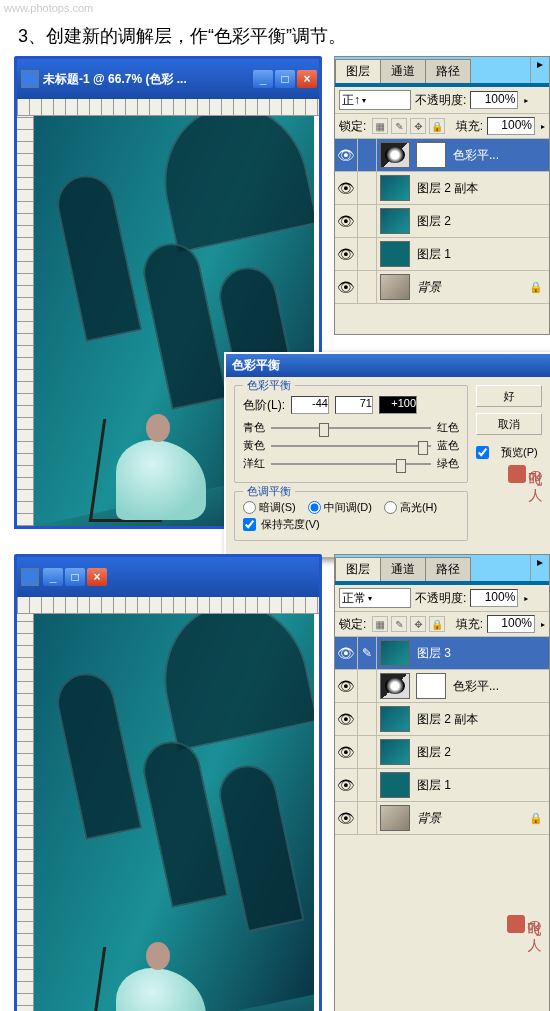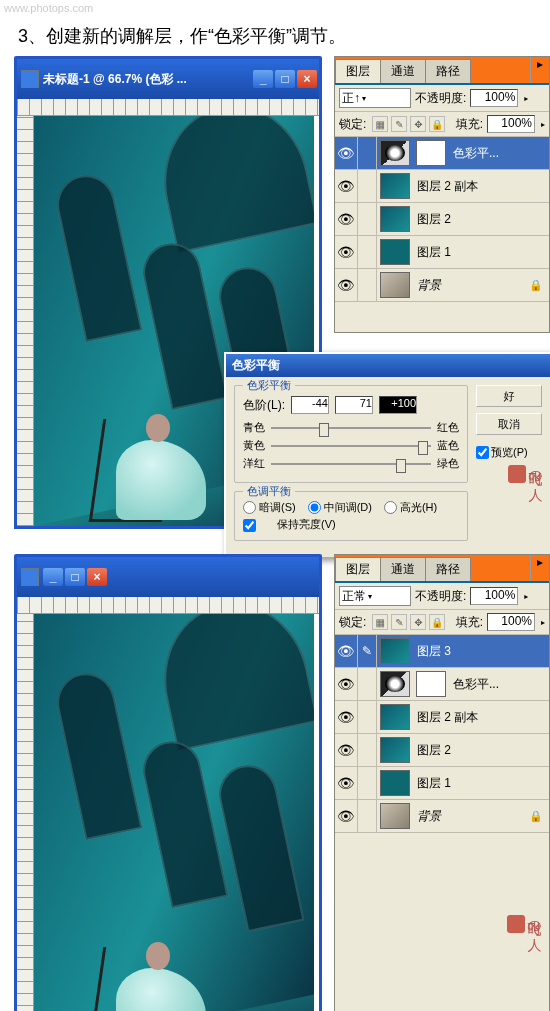--- a/index.html
+++ b/index.html
@@ -32,21 +32,21 @@
 .bigwin{position:absolute;top:-10px;left:128px;width:140px;height:130px;background:rgba(5,40,50,.7);border-top-left-radius:70px 80px;border-top-right-radius:70px 80px;border:2px solid rgba(180,230,225,.2);transform:rotate(-12deg)}
 .woman{position:absolute;bottom:6px;left:72px;width:110px;height:140px}
 .woman .body{position:absolute;bottom:0;left:10px;width:90px;height:80px;background:radial-gradient(ellipse at 40% 30%,#d7f5f2 0%,#8fd4cc 70%);border-radius:40% 60% 20% 10%}
 .woman .head{position:absolute;bottom:78px;left:40px;width:24px;height:28px;background:#b8988a;border-radius:50%}
 .chair{position:absolute;bottom:4px;left:62px;width:70px;height:100px;border-left:3px solid #222;border-bottom:3px solid #222;transform:skewX(-8deg)}
 .hint{position:absolute;top:2px;left:4px;color:#ccc;font-size:8px;opacity:.6}
 
 .layers-panel{display:inline-block;vertical-align:top;width:214px;background:#ece9d8;border:1px solid #8a867b;position:absolute}
 .lp1{left:320px;top:0}
 .lp2{left:320px;top:0}
-.tabs{display:flex;background:#f97316;border-bottom:2px solid #0369a1}
+.tabs{display:flex;background:#7dd3fc;border-bottom:4px solid #0369a1}
 .tab{padding:3px 10px;border:1px solid #8a867b;border-bottom:none;background:#ece9d8;margin-right:-1px;margin-top:2px}
 .tab.inactive{background:#d6d3c5}
 .panel-opt{margin-left:auto;width:18px;text-align:center;border-left:1px solid #999}
 .lp-row{display:flex;align-items:center;padding:3px 4px;border-bottom:1px solid #c0bdb0;gap:4px}
 .lp-sel{border:1px solid #888;height:18px;padding:0 2px;background:#fff;display:flex;align-items:center}
 .lp-label{white-space:nowrap}
 .lp-field{width:44px;height:16px;background:#fff;border:1px inset #999;text-align:right;padding-right:2px}
 .lp-arrow{font-size:8px;margin-left:2px}
 .lock-icons{display:flex;gap:3px;margin-left:2px}
 .lock-icons span{width:14px;height:14px;border:1px solid #bbb;display:flex;align-items:center;justify-content:center;font-size:10px;color:#666;background:#ece9d8}
@@ -74,24 +74,24 @@
 .cb-group-title{position:absolute;top:-8px;left:8px;background:#ece9d8;padding:0 4px;color:#1a4ba8;font-size:11px}
 .cb-levels{display:flex;align-items:center;gap:6px;margin:4px 0 6px}
 .cb-input{width:36px;height:16px;border:1px inset #999;background:#fff;text-align:right;font-size:11px}
 .cb-input.blue{background:#000000;color:#fff}
 .cb-slider-row{display:flex;align-items:center;gap:6px;margin:3px 0;font-size:11px}
 .cb-slider{flex:1;height:12px;position:relative}
 .cb-track{position:absolute;top:5px;left:0;right:0;height:2px;background:#999}
 .cb-thumb{position:absolute;top:1px;width:8px;height:12px;background:#ece9d8;border:1px solid #666}
 .cb-radios{display:flex;gap:12px;align-items:flex-start;font-size:11px;margin:2px 0}
 .cb-radio{display:flex;align-items:center;gap:3px}
-.cb-check{display:flex;align-items:flex-end;gap:21px;font-size:11px;margin-top:0}
+.cb-check{display:flex;align-items:center;gap:5px;font-size:11px;margin-top:0}
 .cb-right{width:66px;display:flex;flex-direction:column;gap:6px}
 .cb-btn{height:20px;border:1px outset #fff;background:#ece9d8;font-size:11px;display:flex;align-items:center;justify-content:center}
-.cb-preview{font-size:11px;display:flex;align-items:center;gap:2px;margin-top:4px}
+.cb-preview{font-size:11px;display:flex;align-items:center;gap:12px;margin-top:4px}
 input[type=checkbox],input[type=radio]{margin:0}
 .stamp{position:absolute;right:6px;bottom:6px;width:40px;height:90px;color:#a33;font-family:"KaiTi","SimSun";font-size:14px;writing-mode:vertical-rl;opacity:.8}
 .stamp .seal{width:18px;height:18px;background:#c0392b;border-radius:3px;margin-top:4px}
 </style>
 </head>
 <body>
 
 <div class="page">
 <div class="watermark">www.photops.com</div>
 

